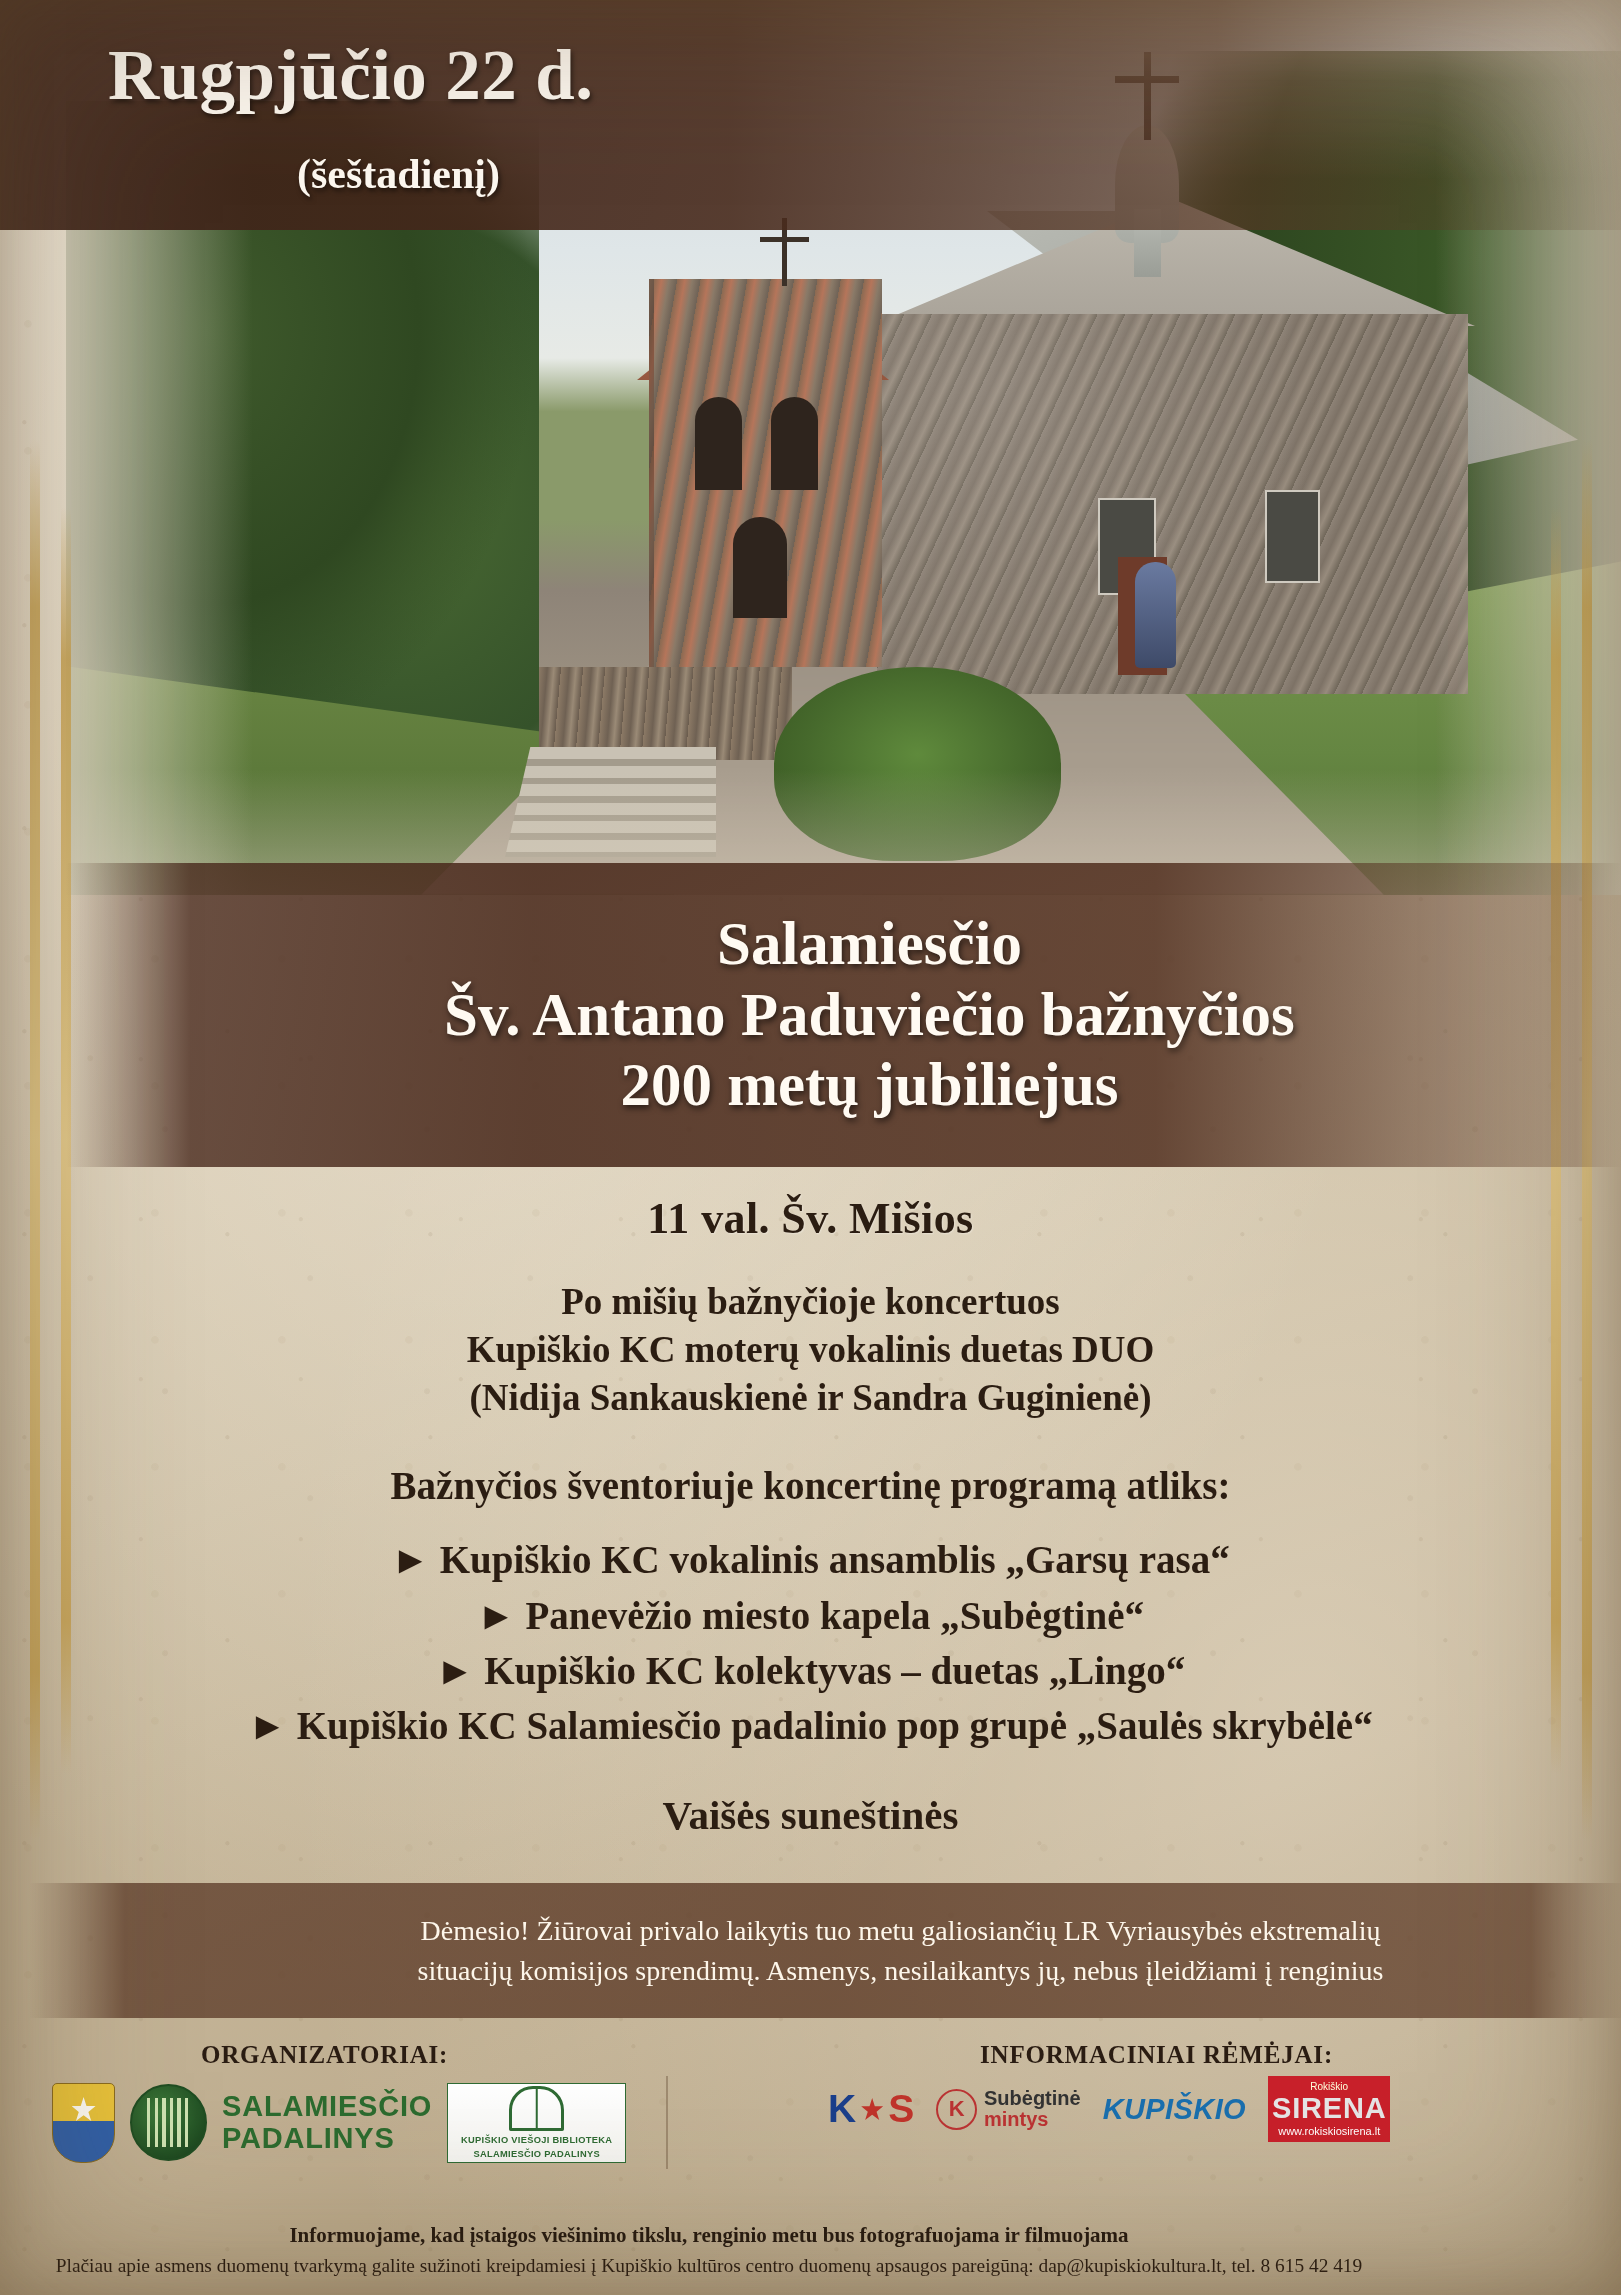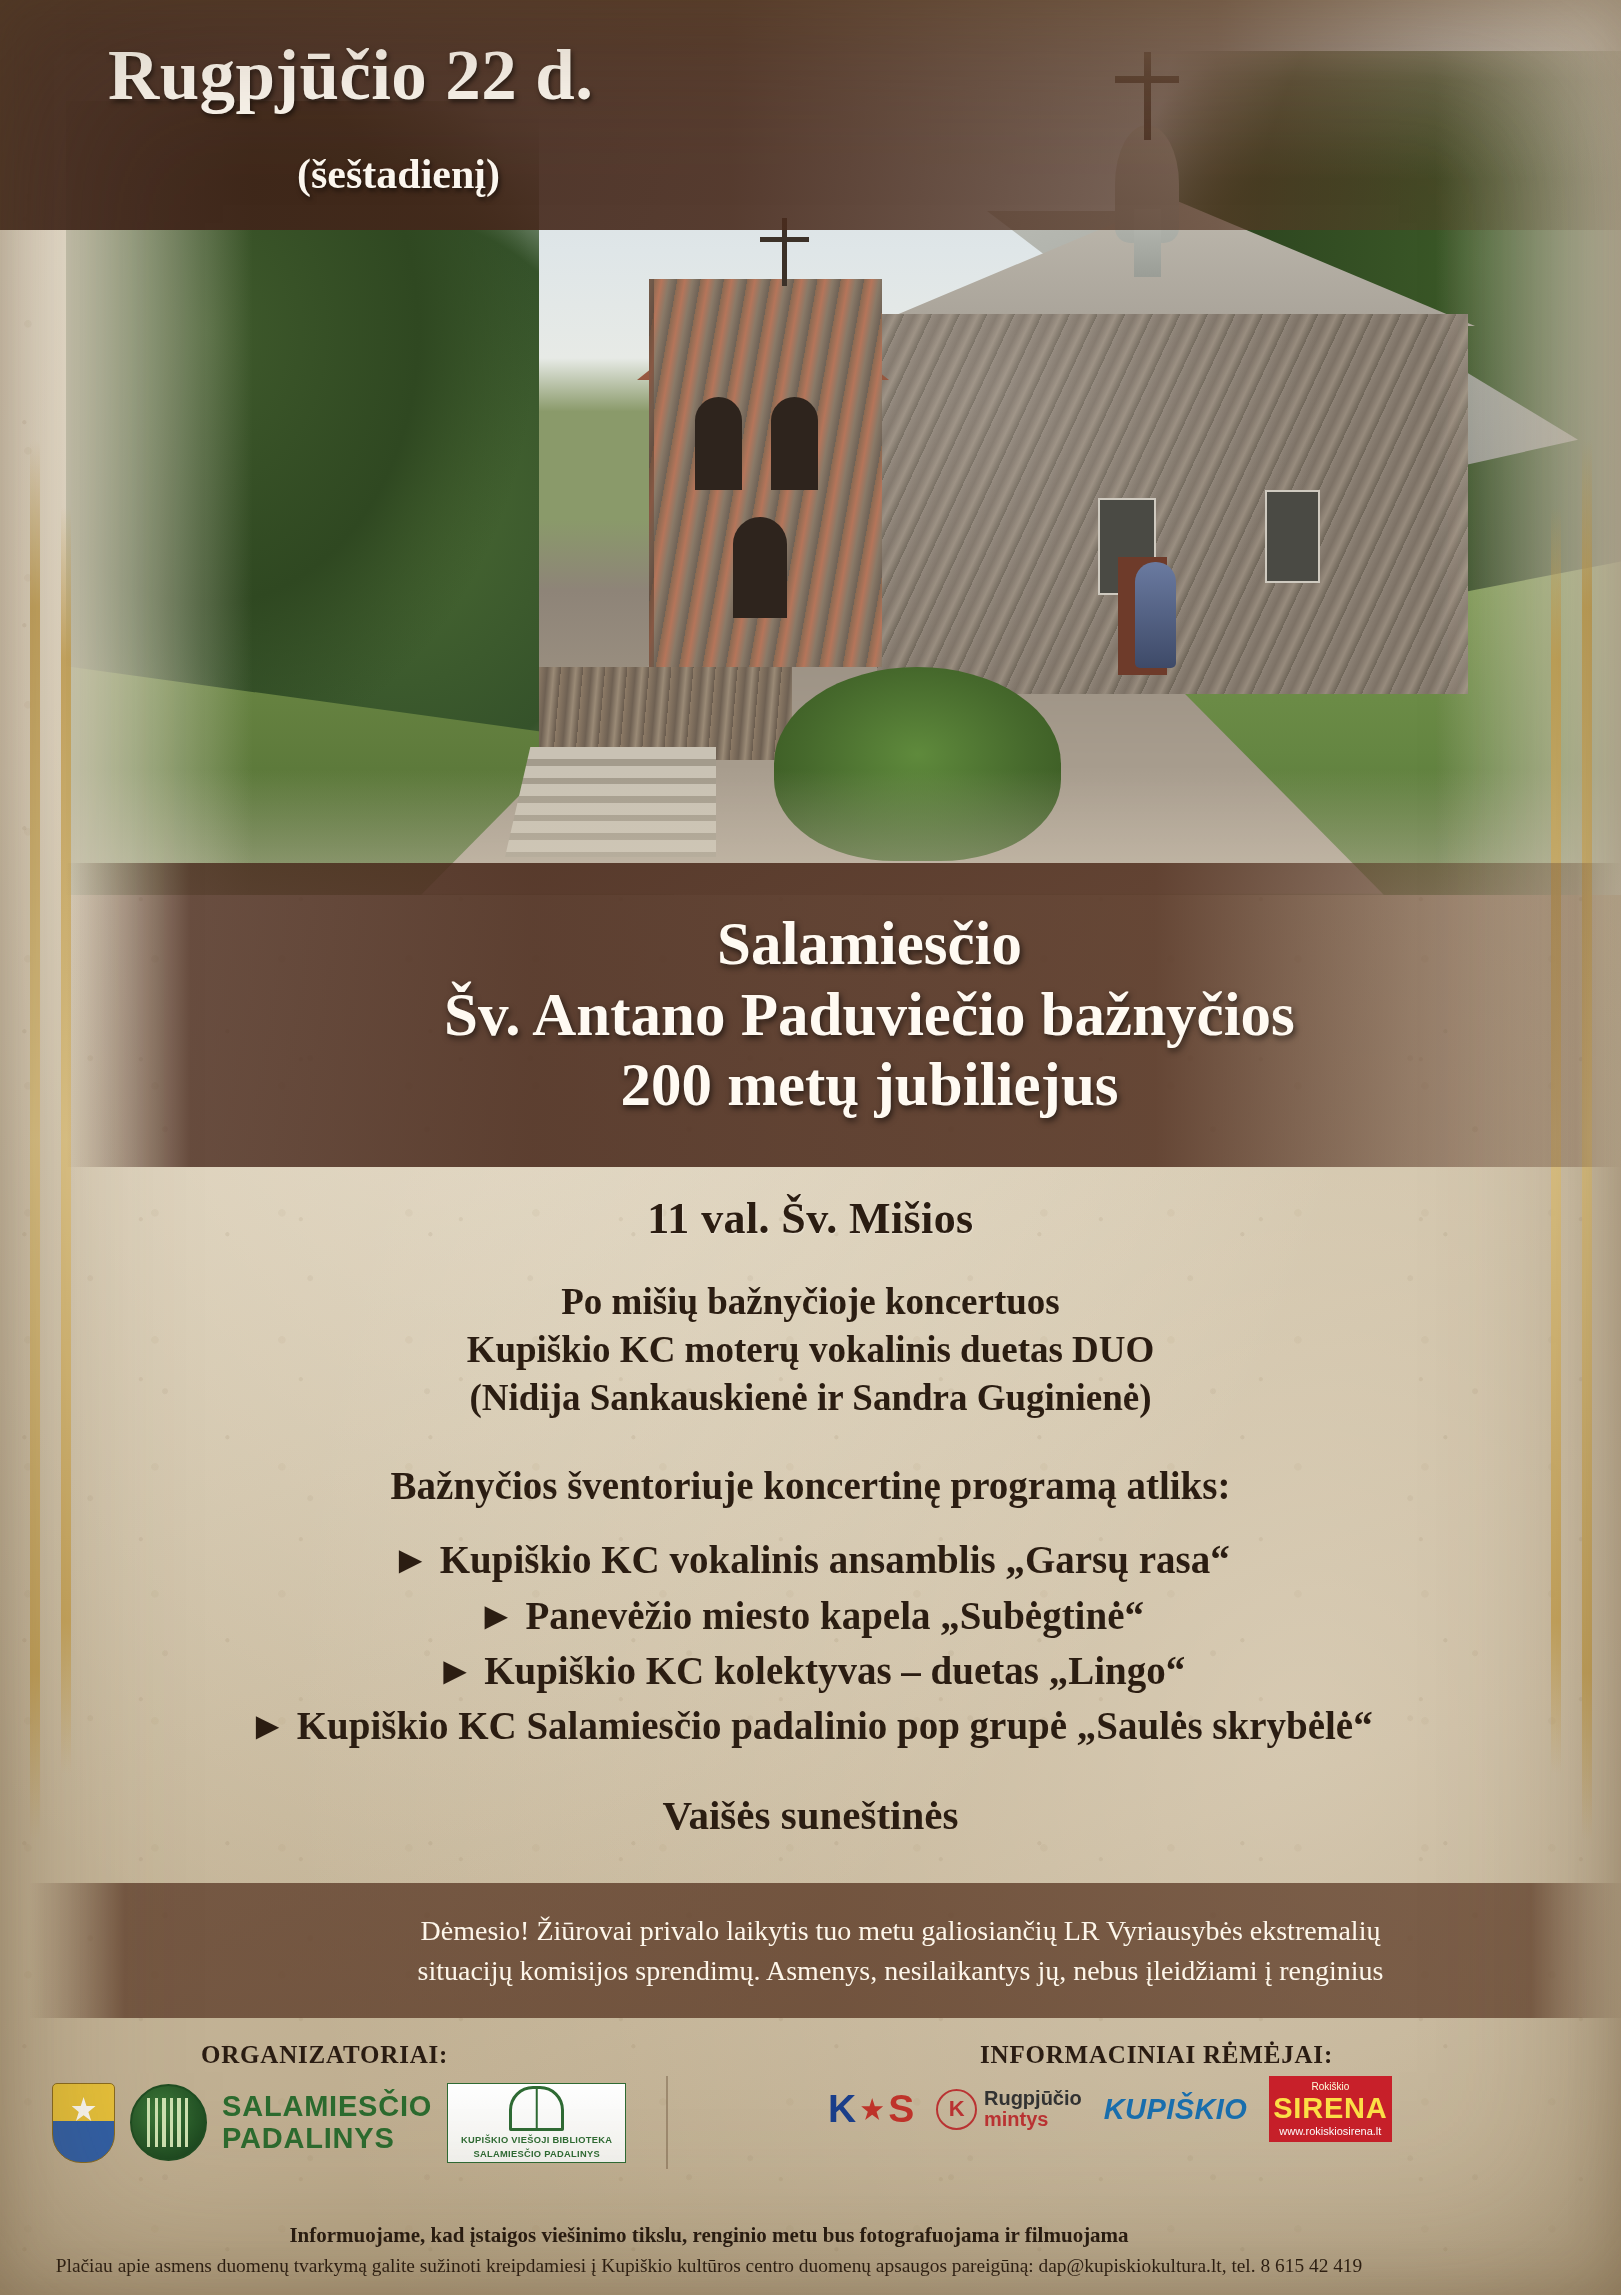--- a/index.html
+++ b/index.html
@@ -413,21 +413,21 @@
   .kmintys .kt1 { font-family: "Liberation Sans", sans-serif; font-weight: bold; font-size: 20px; color: #333; line-height: 1.05; }
   .kmintys .kt2 { font-family: "Liberation Sans", sans-serif; font-weight: bold; font-size: 20px; color: #b33; line-height: 1.05; }
   .kupiskis {
     font-family: "Liberation Sans", sans-serif; font-weight: bold; font-size: 29px; color: #1a6fae;
     font-style: italic; letter-spacing: 0.4px;
   }
   .sirena {
     background: #c8202a; padding: 5px 4px; text-align: center;
   }
   .sirena .top { font-family: "Liberation Sans", sans-serif; font-size: 10px; color: #ffd; }
-  .sirena .mid { font-family: "Liberation Sans", sans-serif; font-weight: bold; font-size: 29px; color: #fde047; letter-spacing: 0.8px; }
+  .sirena .mid { font-family: "Liberation Sans", sans-serif; font-weight: bold; font-size: 29px; color: #e5e5e5; letter-spacing: 0.8px; }
   .sirena .bot { font-family: "Liberation Sans", sans-serif; font-size: 11px; color: #fff; }
 
   
   .footer {
     position: absolute;
     left: 0;
     top: 2223px;
     width: 1418px;
     text-align: center;
     color: #23170e;
@@ -542,21 +542,21 @@
 
     <div class="logo-row right">
       <div class="kks">
         <span class="k">K</span>
         <span class="star"></span>
         <span class="s">S</span>
       </div>
       <div class="kmintys">
         <div class="kbox">K</div>
         <div>
-          <div class="kt1">Rugpjūčio</div>
+          <div class="kt1">Subėgtinė</div>
           <div class="kt2">mintys</div>
         </div>
       </div>
       <div class="kupiskis">KUPIŠKIO</div>
       <div class="sirena">
         <div class="top">Rokiškio</div>
         <div class="mid">SIRENA</div>
         <div class="bot">www.rokiskiosirena.lt</div>
       </div>
     </div>

